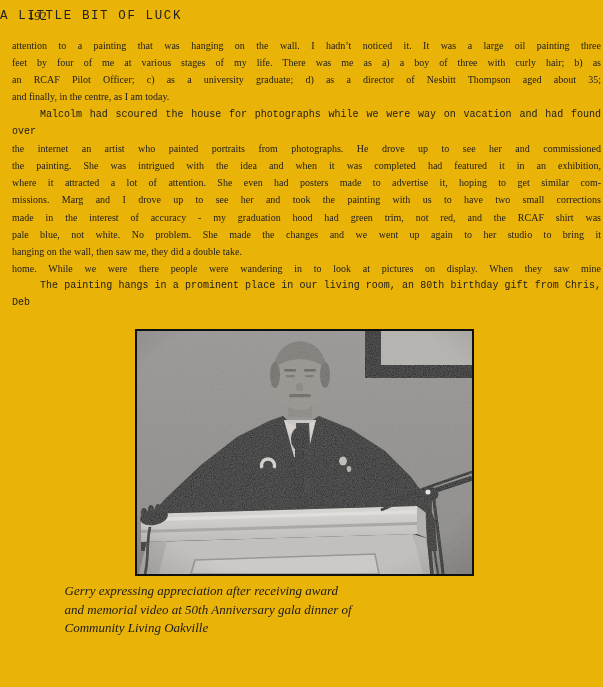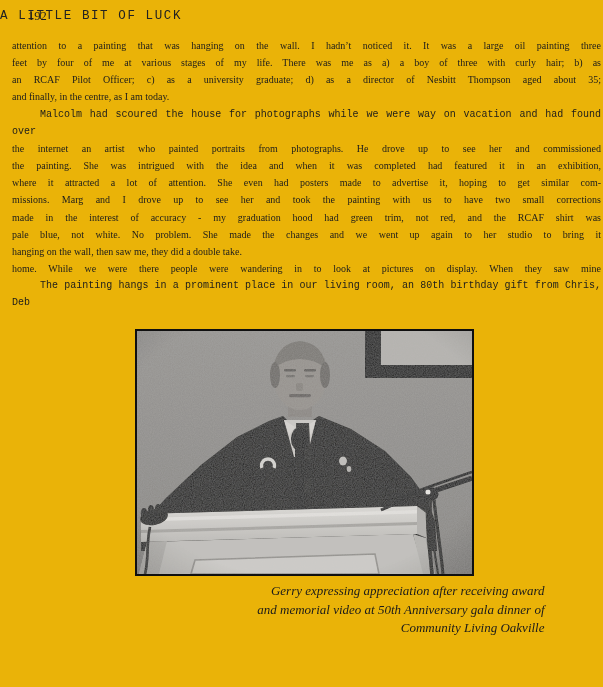--- a/index.html
+++ b/index.html
@@ -23,21 +23,21 @@
   .line.para-end{text-align-last:left;}
   .line.indent{text-indent:28px;font-family:Liberation Mono, monospace;}
   figure.photo-figure{position:absolute;left:135px;top:329px;margin:0;width:339px;}
   .photo{
     width:339px;height:247px;border:2px solid #101010;box-sizing:border-box;
     background:#908e8b;
   }
   .photo svg{display:block;width:100%;height:100%;}
   figcaption{
     position:absolute;top:253px;left:50%;transform:translateX(-50%);
-    width:480px;text-align:right;font-style:italic;
+    width:480px;text-align:left;font-style:italic;
     font-size:13px;line-height:18.5px;color:#1b1b1b;white-space:nowrap;
   }
 </style>
 </head>
 <body>
 
 <div class="page">
 
   <div class="running-head">
     <span class="page-num">192</span>

